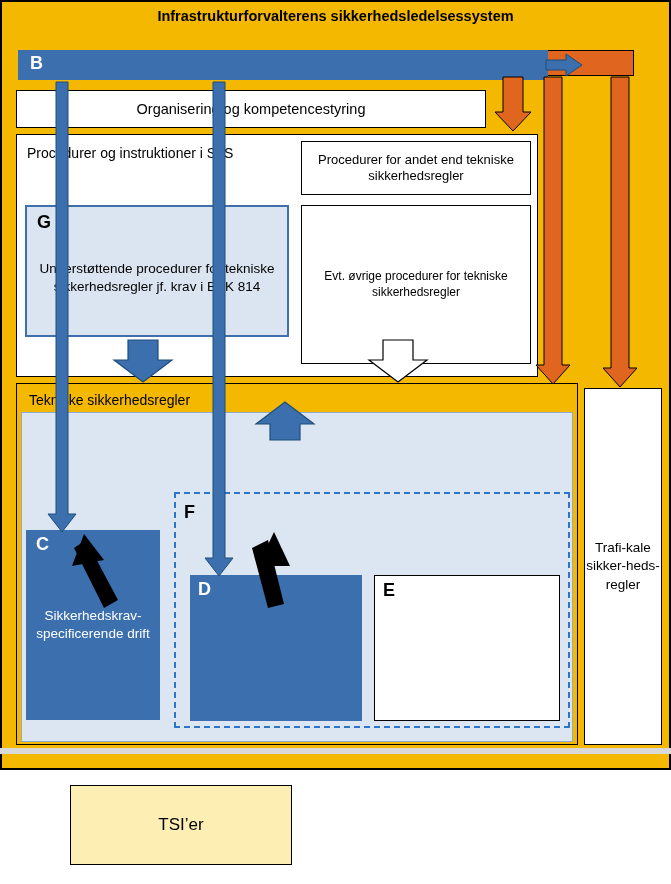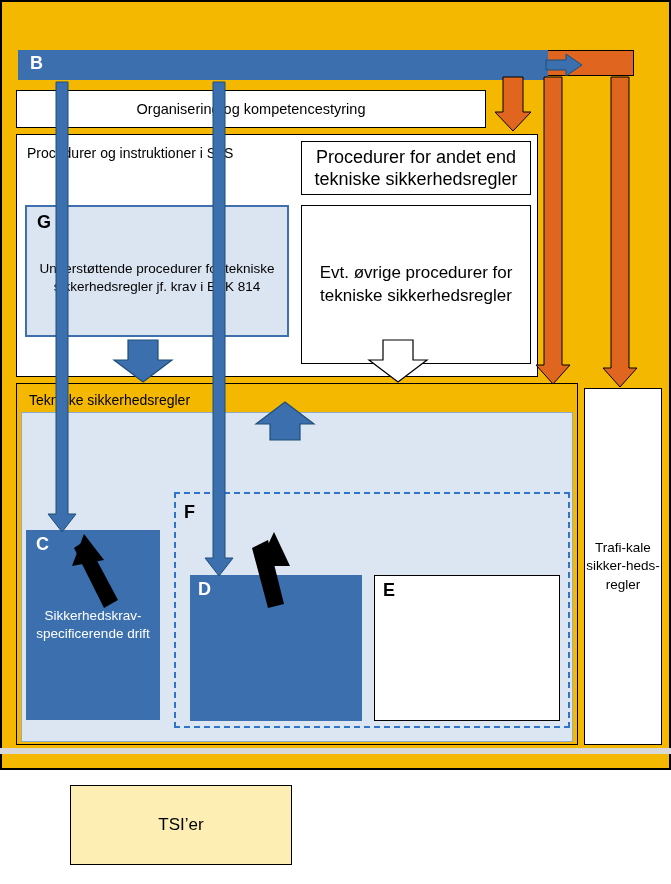--- a/index.html
+++ b/index.html
@@ -37,37 +37,37 @@
     position:absolute;left:16px;top:134px;width:522px;height:243px;
     background:#fff;border:1px solid #000;box-sizing:border-box;
   }
   .proc-box .hdr{
     position:absolute;left:10px;top:10px;font-size:14px;color:#000;
   }
   .proc-andet{
     position:absolute;left:284px;top:6px;width:230px;height:54px;
     background:#fff;border:1px solid #000;box-sizing:border-box;
     display:flex;align-items:center;justify-content:center;text-align:center;
-    font-size:18px;line-height:1.25;color:#000;
+    font-size:13px;line-height:1.25;color:#000;
   }
   .g-box{
     position:absolute;left:8px;top:70px;width:264px;height:132px;
     background:#dbe5f1;border:2px solid #3f6fad;box-sizing:border-box;
     display:flex;align-items:center;justify-content:center;text-align:center;
     font-size:13.5px;line-height:1.3;color:#000;padding:0 12px;
   }
   .g-box .inner{padding-top:14px;}
   .g-label{
     position:absolute;left:10px;top:4px;font-size:18px;font-weight:bold;color:#000;
   }
   .evt-box{
     position:absolute;left:284px;top:70px;width:230px;height:159px;
     background:#fff;border:1px solid #000;box-sizing:border-box;
     display:flex;align-items:center;justify-content:center;text-align:center;
-    font-size:17px;line-height:1.3;color:#000;padding:16px 10px;
+    font-size:12px;line-height:1.3;color:#000;padding:16px 10px;
   }
 
   
   .tek-box{
     position:absolute;left:16px;top:383px;width:562px;height:362px;
     background:#f5b800;border:1px solid #000;box-sizing:border-box;
   }
   .tek-hdr{
     position:absolute;left:12px;top:8px;font-size:14px;color:#000;
   }
@@ -140,20 +140,21 @@
   svg.overlay{position:absolute;left:0;top:0;width:671px;height:884px;pointer-events:none;}
   .bottom-strip{position:absolute;left:0;top:748px;width:671px;height:6px;background:#d9d9d9;}
 </style>
 </head>
 <body>
 
 <div id="root">
 
   <div class="orange-panel"></div>
 
+  <div class="panel-title">Infrastrukturforvalterens sikkerhedsledelsessystem</div>
 
   <div class="risk-bar">RISIKOPROFIL</div>
 
   <div class="org-box">Organisering og kompetencestyring</div>
 
   <div class="proc-box">
     <div class="hdr">Procedurer og instruktioner i SLS</div>
     <div class="proc-andet">Procedurer for andet end tekniske sikkerhedsregler</div>
     <div class="g-box">
       <span class="g-label">G</span>

